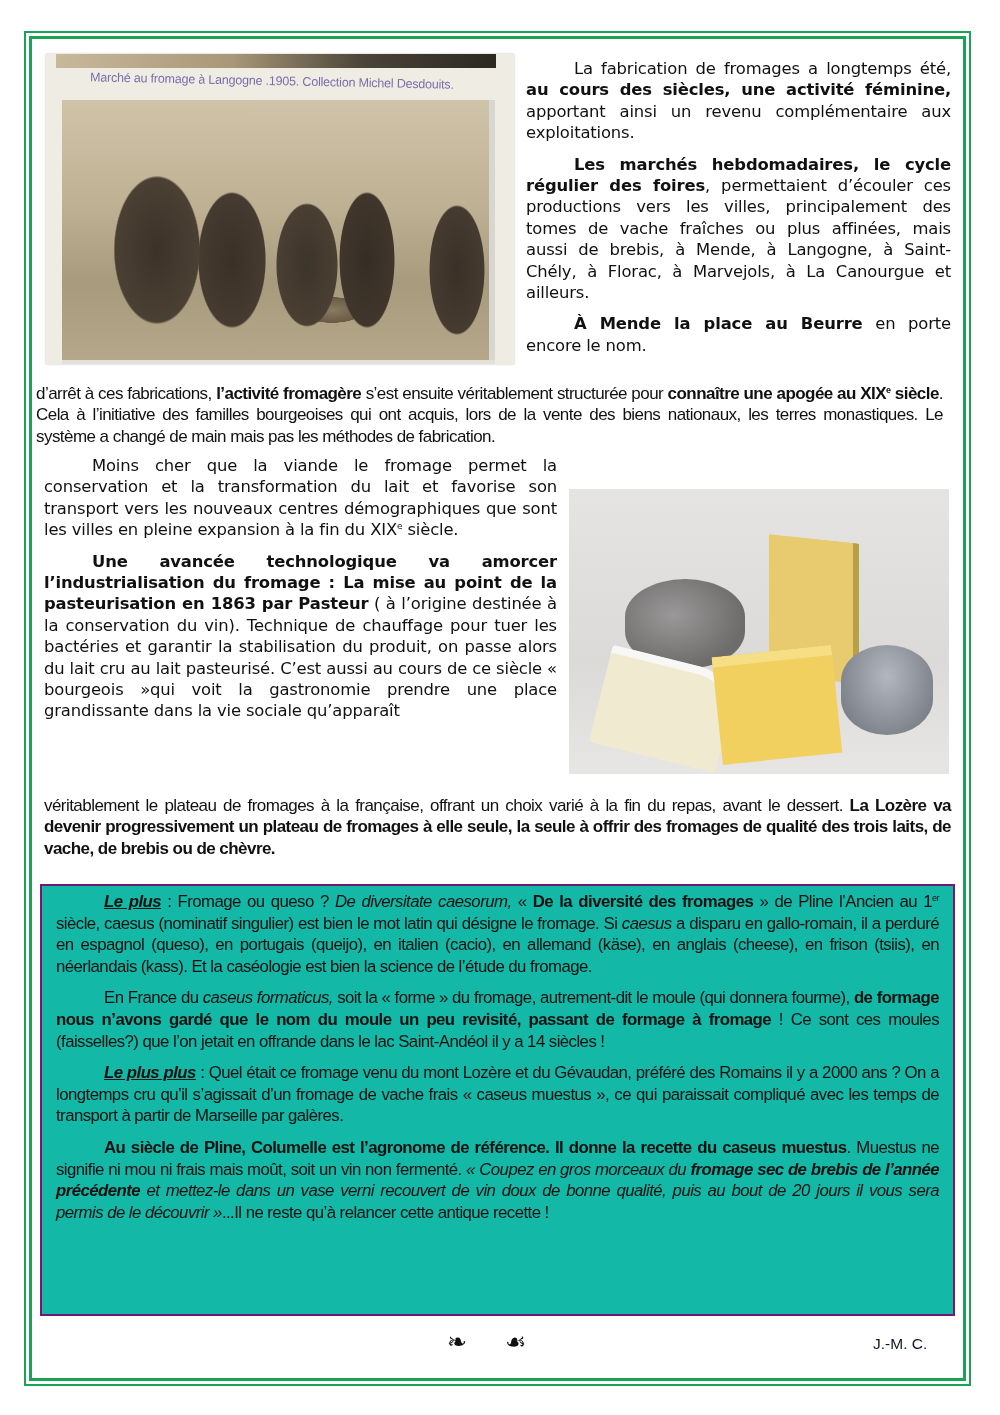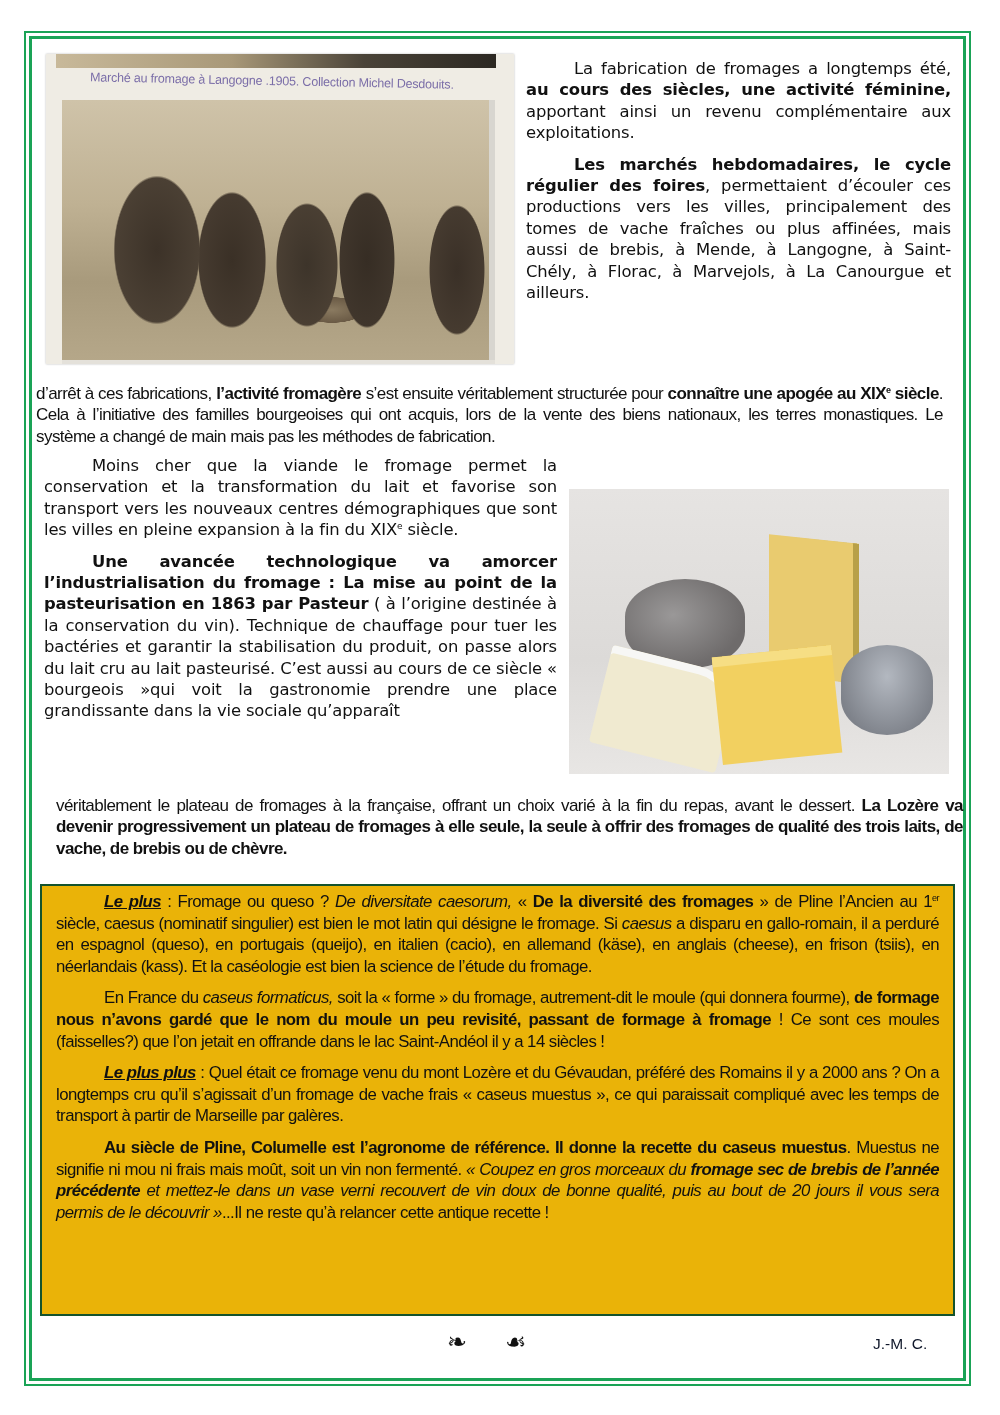--- a/index.html
+++ b/index.html
@@ -50,21 +50,21 @@
               transform:skewY(6deg); box-shadow:inset -6px 0 0 #b8a048; }
   .ch.white { left:30px; top:170px; width:130px; height:100px; background:#f0ead0;
               transform:rotate(14deg); border-radius:4px 40px 4px 4px; box-shadow:inset 0 8px 0 #f7f7f5; }
   .ch.yellow { left:148px; top:162px; width:120px; height:108px; background:#f2d060;
               transform:rotate(-6deg); box-shadow:inset 0 10px 0 #f6de84; }
   .ch.grey2 { left:272px; top:156px; width:92px; height:90px; border-radius:50%/40%;
               background:radial-gradient(ellipse at 50% 35%, #b3b8c0, #7e828a 75%); }
 
   
   .box { position:absolute; left:40px; top:884px; width:915px; height:432px;
-         background:#eab308; border:2px solid #14532d; box-sizing:border-box; }
+         background:#14b8a6; border:2px solid #701a75; box-sizing:border-box; }
   .box .txt { left:14px; width:883px; }
   .ul { text-decoration:underline; font-style:italic; font-weight:bold; }
 
   .orn { position:absolute; top:1330px; font-size:24px; line-height:24px; color:#111; }
   .sig { position:absolute; left:873px; top:1335px; font-family:"Liberation Sans", sans-serif;
          font-size:15.5px; color:#0f172a; }
 </style>
 </head>
 <body>
 
@@ -74,40 +74,41 @@
 <div class="photo1" title="Old sepia postcard of women with baskets at a cheese market">
   <div class="topstrip"></div>
   <div class="caption">Marché au fromage à Langogne .1905. Collection Michel Desdouits.</div>
   <div class="sepia"></div>
   <div class="shelf"></div>
 </div>
 
 <div class="txt" style="left:526px; top:58px; width:425px;">
   <p class="ind"><span>La fabrication de fromages a longtemps été, </span><b>au cours des siècles, une activité féminine,</b><span> apportant ainsi un revenu complémentaire aux exploitations.</span></p>
   <p class="ind gap"><b>Les marchés hebdomadaires, le cycle régulier des foires</b><span>, permettaient d’écouler ces productions vers les villes, principalement des tomes de vache fraîches ou plus affinées, mais aussi de brebis, à Mende, à Langogne, à Saint-Chély, à Florac, à Marvejols, à La Canourgue et ailleurs.</span></p>
+  <p class="ind gap"><b>À Mende la place au Beurre</b><span> en porte encore le nom.</span></p>
 </div>
 
 <div class="txt narrow" style="left:36px; top:383px; width:907px; font-size:17px;">
   <p><span>d’arrêt à ces fabrications, </span><b>l’activité fromagère</b><span> s’est ensuite véritablement structurée pour </span><b><span>connaître une apogée au XIX</span><sup>e</sup><span> siècle</span></b><span>. Cela à l’initiative des familles bourgeoises qui ont acquis, lors de la vente des biens nationaux, les terres monastiques. Le système a changé de main mais pas les méthodes de fabrication.</span></p>
 </div>
 
 <div class="txt" style="left:44px; top:455px; width:513px;">
   <p class="ind"><span>Moins cher que la viande le fromage permet la conservation et la transformation du lait et favorise son transport vers les nouveaux centres démographiques que sont les villes en pleine expansion à la fin du XIX</span><sup>e</sup><span> siècle.</span></p>
   <p class="ind gap"><b>Une avancée technologique va amorcer l’industrialisation du fromage : La mise au point de la pasteurisation en 1863 par Pasteur</b><span> ( à l’origine destinée à la conservation du vin). Technique de chauffage pour tuer les bactéries et garantir la stabilisation du produit, on passe alors du lait cru au lait pasteurisé. C’est aussi au cours de ce siècle « bourgeois »qui voit la gastronomie prendre une place grandissante dans la vie sociale qu’apparaît</span></p>
 </div>
 
 <div class="photo2" title="Assortment of five cheeses: grey-rind tomes, white wedge, yellow blocks">
   <div class="ch grey1"></div>
   <div class="ch wedge"></div>
   <div class="ch white"></div>
   <div class="ch yellow"></div>
   <div class="ch grey2"></div>
 </div>
 
-<div class="txt narrow" style="left:44px; top:795px; width:907px; font-size:17px;margin-left:12px;">
+<div class="txt narrow" style="left:44px; top:795px; width:907px; font-size:17px;">
   <p><span>véritablement le plateau de fromages à la française, offrant un choix varié à la fin du repas, avant le dessert. </span><b>La Lozère va devenir progressivement un plateau de fromages à elle seule, la seule à offrir des fromages de qualité des trois laits, de vache, de brebis ou de chèvre.</b></p>
 </div>
 
 <div class="box">
   <div class="txt narrow" style="top:5px; font-size:16.8px; line-height:21.6px;">
     <p class="ind"><span class="ul">Le plus</span><span> : Fromage ou queso ? </span><i>De diversitate caesorum,</i><span> « </span><b>De la diversité des fromages</b><span> » de Pline l’Ancien au 1</span><sup>er</sup><span> siècle, caesus (nominatif singulier) est bien le mot latin qui désigne le fromage. Si </span><i>caesus</i><span> a disparu en gallo-romain, il a perduré en espagnol (queso), en portugais (queijo), en italien (cacio), en allemand (käse), en anglais (cheese), en frison (tsiis), en néerlandais (kass). Et la caséologie est bien la science de l’étude du fromage.</span></p>
     <p class="ind gap"><span>En France du </span><i>caseus  formaticus,</i><span>  soit la « forme » du fromage, autrement-dit le moule (qui donnera fourme), </span><b>de formage nous n’avons gardé que le nom du moule un peu revisité, passant de formage à fromage</b><span> ! Ce sont ces moules (faisselles?) que l’on jetait en offrande dans le lac Saint-Andéol il y a 14 siècles !</span></p>
     <p class="ind gap"><span class="ul">Le  plus  plus</span><span> : Quel était ce fromage venu du mont Lozère et du Gévaudan, préféré des Romains il y a 2000 ans ? On a longtemps cru qu’il s’agissait d’un fromage de vache frais « caseus  muestus », ce qui paraissait compliqué avec les temps de transport à partir de Marseille par galères.</span></p>
     <p class="ind gap"><b>Au siècle de Pline, Columelle est l’agronome de référence. Il  donne la recette du caseus muestus</b><span>. Muestus ne signifie ni mou ni frais mais moût, soit un vin non fermenté. </span><i>« Coupez en gros morceaux du </i><b><i>fromage sec de brebis de l’année précédente</i></b><i> et mettez-le dans un vase verni recouvert de vin doux de bonne qualité, puis au bout de 20 jours il vous sera permis de le découvrir »</i><span>...Il ne reste qu’à relancer cette antique recette !</span></p>
   </div>

